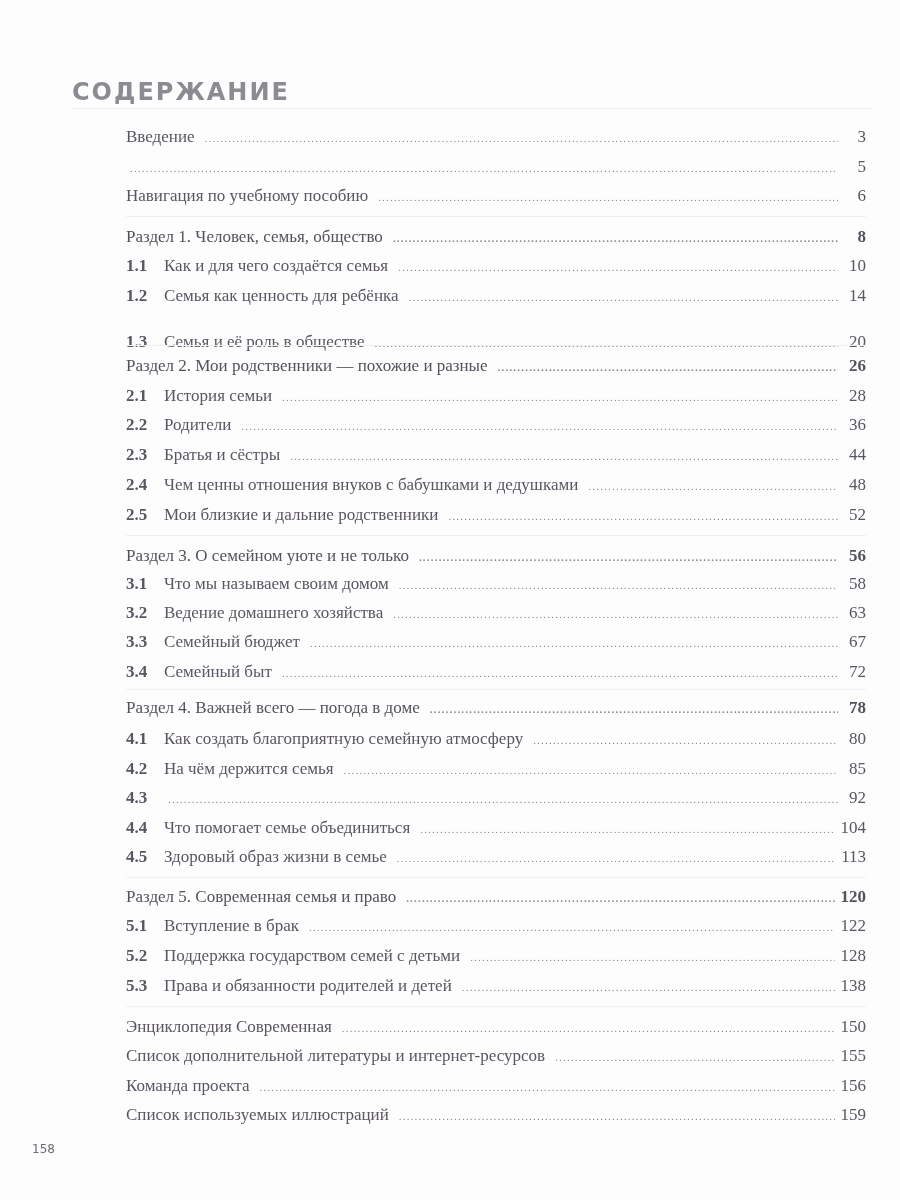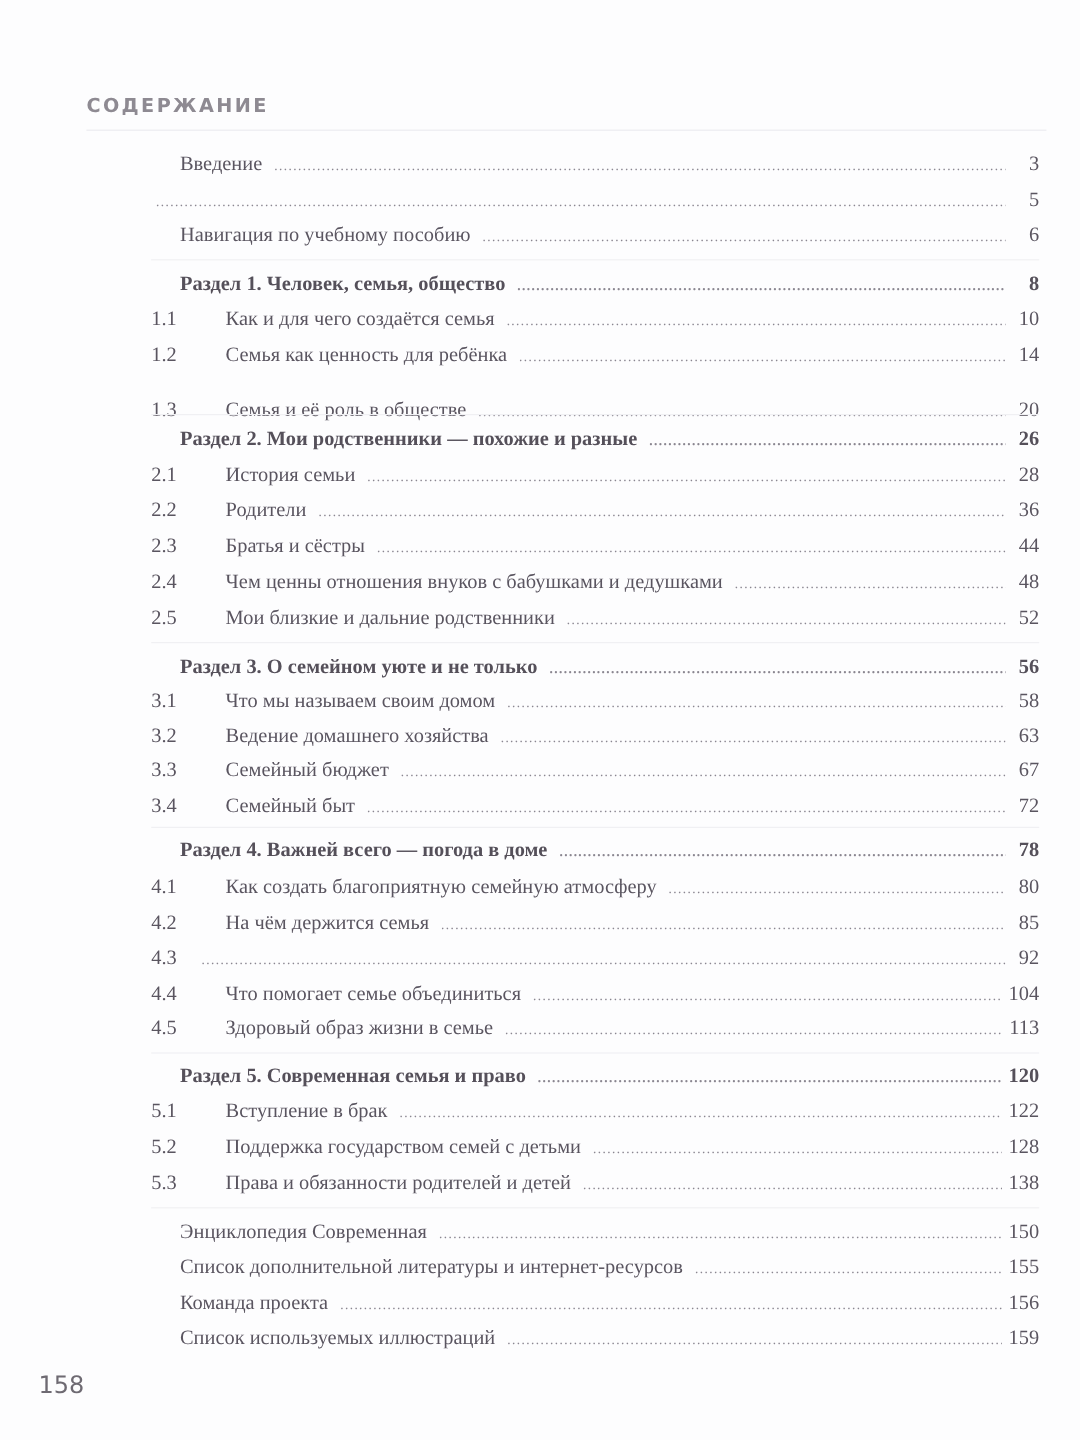--- a/index.html
+++ b/index.html
@@ -1,31 +1,31 @@
 <!DOCTYPE html>
 <html><head>
 <meta charset="utf-8">
 <style>
   html, body { margin:0; padding:0; }
   body { width:900px; height:1200px; background:#fdfdfe; position:relative; overflow:hidden;
          font-family:"Liberation Serif", "DejaVu Serif", serif; color:#5a5560; }
   .title { position:absolute; left:72px; top:78px; font-family:"DejaVu Sans", "Liberation Sans", sans-serif;
-           font-weight:bold; font-size:16px; letter-spacing:2px; color:#8e8a92; }
+           font-weight:bold; font-size:24px; letter-spacing:2px; color:#8e8a92; }
   .title-rule { position:absolute; left:72px; top:108px; width:800px; height:1px; background:#ececf0; }
   .toc { position:absolute; left:0; top:0; width:900px; }
   .row { position:absolute; left:126px; width:740px; height:24px; display:flex; align-items:baseline; font-size:17px; line-height:24px; }
-  .row .num { width:38px; flex:none; }
-  .row .label { flex:none; white-space:nowrap; padding-right:6px;margin-left:24px; }
+  .row .num { width:38px; flex:none;font-weight:bold; }
+  .row .label { flex:none; white-space:nowrap; padding-right:6px; }
   .row .dots { flex:1 1 auto; overflow:hidden; white-space:nowrap; color:#8a8690; font-size:11px; letter-spacing:1.2px; margin:0 6px 0 4px; }
   .row .dots::after { content:"......................................................................................................................................................................................................................................................"; }
   .row .page { flex:none; min-width:22px; text-align:right; }
   .row.section { font-weight:bold; color:#55505a; }
-  .row.section .label { font-weight:bold; }
+  .row.section .label { font-weight:normal; }
   .sep { position:absolute; left:126px; width:740px; height:1px; background:#f0f0f3; }
-  .page-number { position:absolute; left:32px; top:1142px; font-family:"DejaVu Sans", "Liberation Sans", sans-serif; font-size:20px; color:#6e6a72; }
+  .page-number { position:absolute; left:32px; top:1142px; font-family:"DejaVu Sans", "Liberation Sans", sans-serif; font-size:12px; color:#6e6a72; }
 </style>
 </head>
 <body>
 
 <div class="title">СОДЕРЖАНИЕ</div>
 <div class="title-rule"></div>
 
 <div class="toc">
 
   <div class="row" style="top:125px">

